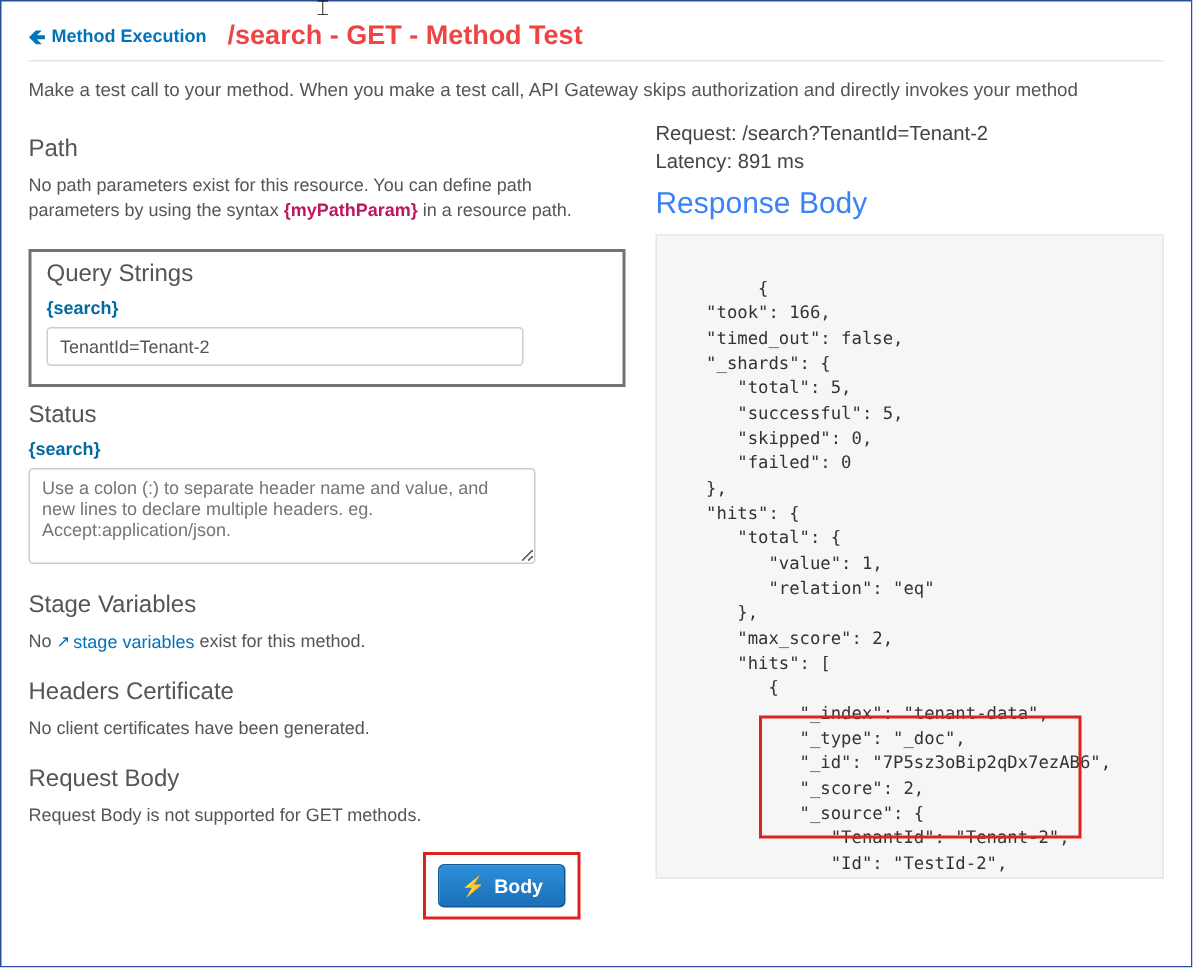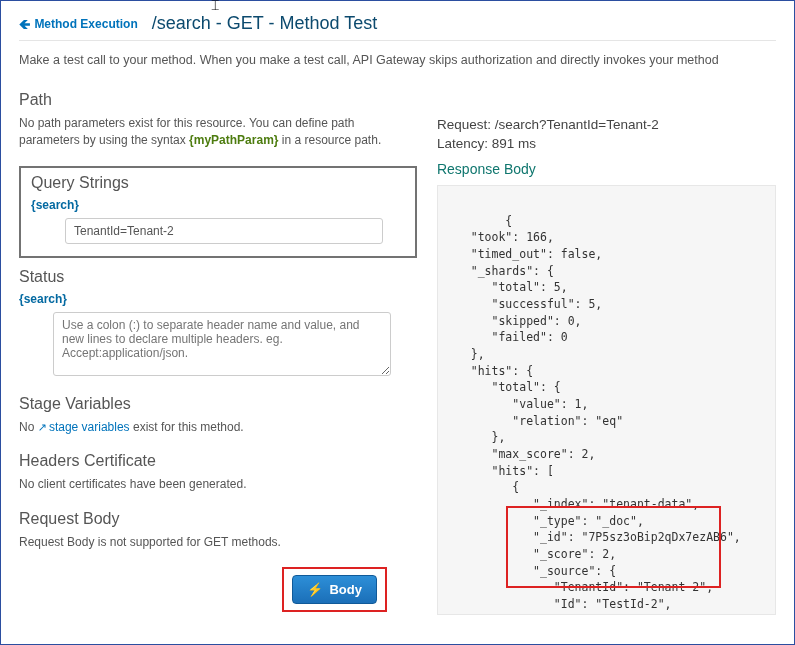--- a/index.html
+++ b/index.html
@@ -41,67 +41,66 @@
     align-items: center;
     gap: 4px;
     cursor: pointer;
   }
   .back-arrow {
     font-size: 14px;
     line-height: 1;
   }
   .title {
     font-size: 18px;
-    color: #0c4a6e;
-    font-weight: 400;
+    color: #ef4444;
+    font-weight: 700;
   }
   .intro {
     color: #555;
     font-size: 12.5px;
     margin-bottom: 14px;
   }
   .cols {
     display: flex;
     gap: 20px;
   }
   .left { width: 54%; }
-  .right { width: 46%; margin-top: 36px; }
+  .right { width: 46%; }
   .sec-title {
     font-size: 16px;
     color: #555;
     font-weight: 400;
     margin: 10px 0 6px 0;
   }
   .sub {
     font-size: 12px;
     color: #555;
     line-height: 1.45;
   }
-  .bold { font-weight: 700; color: #4d7c0f; }
+  .bold { font-weight: 700; color: #be185d; }
   .qbox {
     border: 2px solid #737373;
     padding: 6px 10px 12px 10px;
     margin-top: 6px;
   }
   .label {
     font-size: 12px;
     font-weight: 700;
     color: #0369a1;
     margin: 6px 0 6px 0;
   }
   input.text, textarea.text {
     width: 85%;
     border: 1px solid #ccc;
     border-radius: 3px;
     padding: 5px 8px;
     font-size: 12px;
     font-family: inherit;
     color: #555;
     background: #fff;
-    margin-left: 34px;
   }
   textarea.text {
     width: 85%;
     height: 64px;
     resize: both;
     color: #999;
   }
   .block { margin-bottom: 16px; }
   .link-inline {
     color: #0073bb;
@@ -133,22 +132,22 @@
     align-items: center;
     gap: 6px;
   }
   .bolt { font-size: 13px; line-height: 1; }
   .meta-line {
     font-size: 13.5px;
     color: #444;
     margin-bottom: 4px;
   }
   .resp-title {
-    font-size: 14px;
-    color: #0f766e;
+    font-size: 20px;
+    color: #3b82f6;
     margin: 10px 0 8px 0;
   }
   .code {
     background: #f6f6f6;
     border: 1px solid #e7e7e7;
     padding: 10px 12px;
     font-family: Consolas, Menlo, monospace;
     font-size: 11.5px;
     line-height: 1.45;
     color: #333;

